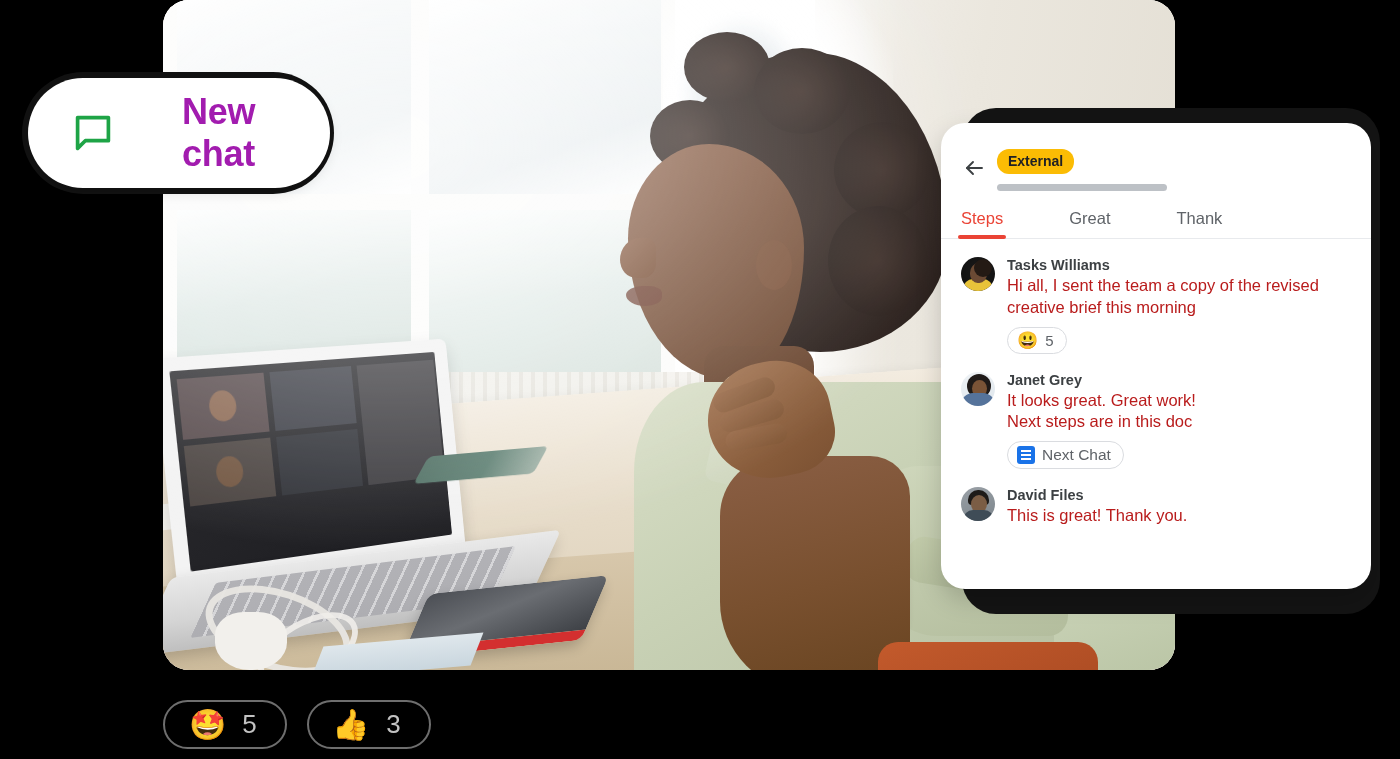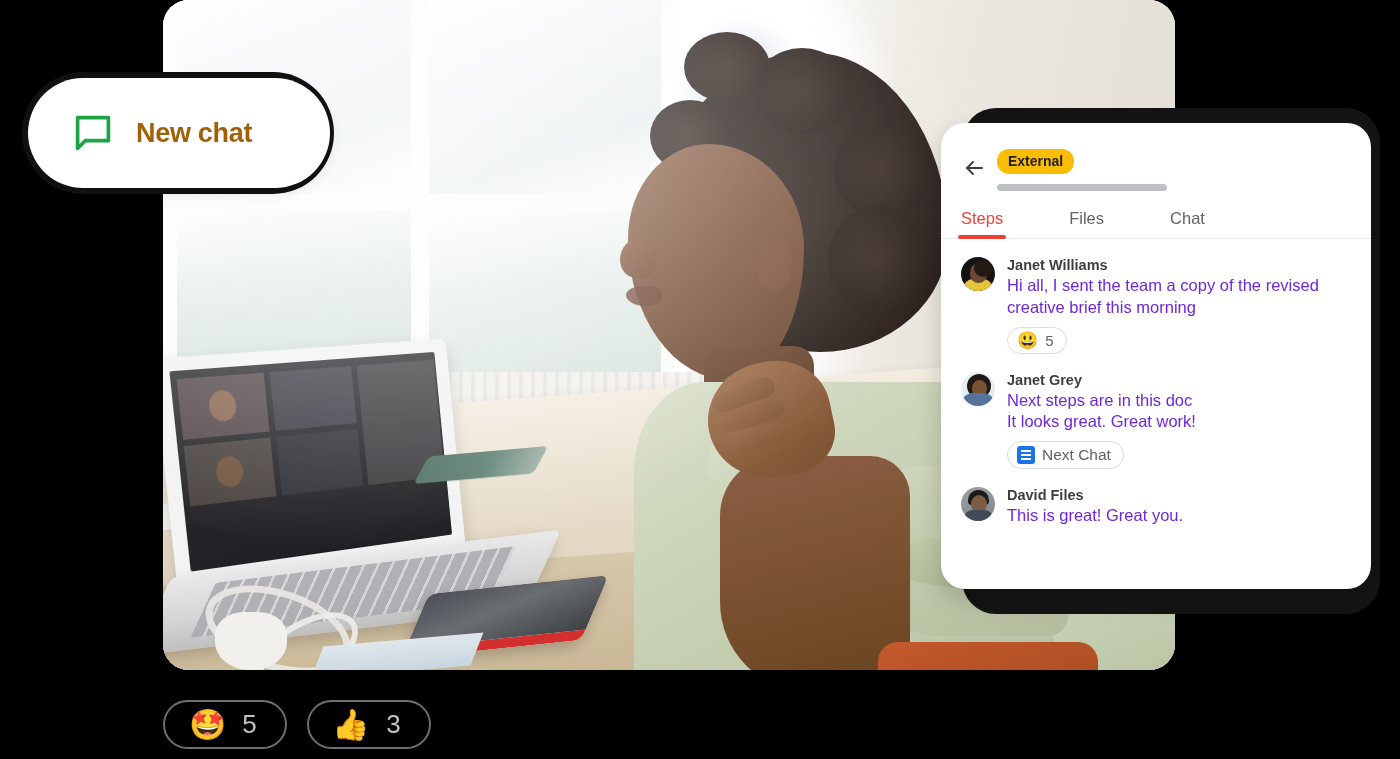--- a/index.html
+++ b/index.html
@@ -346,21 +346,21 @@
   .av-b .av-hair { position:absolute; left:6px; top:2px; width:24px; height:24px; border-radius:50%; background:#1f1a18; }
   .av-b .av-face { position:absolute; left:11px; top:8px; width:15px; height:17px; border-radius:50%; background:#7a5336; }
   .av-b .av-body { position:absolute; left:0px; bottom:0; width:34px; height:13px; background:#55739b; border-radius:12px 12px 0 0; }
   .av-c { background: linear-gradient(160deg,#9aa0a6,#7c858c); }
   .av-c .av-hair { position:absolute; left:7px; top:3px; width:21px; height:15px; border-radius:10px 10px 4px 4px; background:#1d1a18; }
   .av-c .av-face { position:absolute; left:10px; top:8px; width:16px; height:18px; border-radius:50%; background:#7b5d45; }
   .av-c .av-body { position:absolute; left:2px; bottom:0; width:31px; height:11px; background:#3f4c57; border-radius:10px 10px 0 0; }
 
   .msg-body { flex: 1 1 auto; min-width:0; }
   .sender { font-size: 14.5px; font-weight: 700; color:#3c4043; margin-bottom: 2px; }
-  .text { font-size: 16.5px; color:#6d28d9; line-height: 1.32; }
+  .text { font-size: 16.5px; color:#b91c1c; line-height: 1.32; }
   .chips { margin-top: 8px; display:flex; gap:8px; }
   .chip {
     display:inline-flex; align-items:center; gap:7px;
     border:1px solid #dadce0; border-radius:16px; padding: 4px 12px 4px 9px;
     background:#fff; cursor:pointer;
   }
   .chip .count { font-size:15px; color:#5f6368; }
   .chip .label { font-size:15.5px; color:#5f6368; }
   .emoji { font-size:17px; line-height:1; }
   .doc-ico {
@@ -376,21 +376,21 @@
     position:absolute; left: 22px; top: 72px; width: 312px; height: 122px;
     background:#121212; border-radius: 61px;
   }
   .newchat {
     position:absolute; left: 28px; top: 78px; width: 302px; height: 110px;
     background:#ffffff; border-radius: 55px;
     display:flex; align-items:center; padding-left: 44px; gap: 22px;
     box-shadow: 0 4px 14px rgba(0,0,0,.12);
   }
   .bubble-ico { width: 42px; height: 42px; flex:0 0 42px; }
-  .newchat-label { font-size: 27px; font-weight: 700; color:#a16207; letter-spacing:-.3px; }
+  .newchat-label { font-size: 36px; font-weight: 700; color:#a21caf; letter-spacing:-.3px;margin-left:46px; }
 
   
   .reactions {
     position:absolute; left: 163px; top: 700px; display:flex; gap: 20px;
   }
   .react-pill {
     display:flex; align-items:center; gap: 16px;
     border: 2px solid #6e6e6e; border-radius: 30px;
     padding: 7px 28px 7px 24px; background: transparent; cursor:pointer;
   }
@@ -510,72 +510,72 @@
       <div class="title-block">
         <div class="title-row">
           <div class="ext-badge">External</div>
         </div>
         <div class="subbar"></div>
       </div>
     </div>
 
     <div class="tabs">
       <div class="tab active">Steps</div>
-      <div class="tab">Files</div>
-      <div class="tab">Chat</div>
+      <div class="tab">Great</div>
+      <div class="tab">Thank</div>
     </div>
 
     <div class="messages">
 
       <div class="msg">
         <div class="avatar av-a">
           <span class="av-body"></span>
           <span class="av-face"></span>
           <span class="av-hair"></span>
         </div>
         <div class="msg-body">
-          <div class="sender">Janet Williams</div>
+          <div class="sender">Tasks Williams</div>
           <div class="text">Hi all, I sent the team a copy of the revised creative brief this morning</div>
           <div class="chips">
             <div class="chip">
               <span class="emoji">😃</span>
               <span class="count">5</span>
             </div>
           </div>
         </div>
       </div>
 
       <div class="msg">
         <div class="avatar av-b">
           <span class="av-hair"></span>
           <span class="av-face"></span>
           <span class="av-body"></span>
         </div>
         <div class="msg-body">
           <div class="sender">Janet Grey</div>
+          <div class="text">It looks great. Great work!</div>
           <div class="text">Next steps are in this doc</div>
-          <div class="text">It looks great. Great work!</div>
           <div class="chips">
             <div class="chip">
               <span class="doc-ico"></span>
               <span class="label">Next Chat</span>
             </div>
           </div>
         </div>
       </div>
 
       <div class="msg">
         <div class="avatar av-c">
           <span class="av-hair"></span>
           <span class="av-face"></span>
           <span class="av-body"></span>
         </div>
         <div class="msg-body">
           <div class="sender">David Files</div>
-          <div class="text">This is great! Great you.</div>
+          <div class="text">This is great! Thank you.</div>
         </div>
       </div>
 
     </div>
   </div>
 
   <div class="newchat-shadow"></div>
   <div class="newchat">
     <svg class="bubble-ico" viewBox="0 0 24 24">
       <path d="M3.2 3.2H20.8V16.4H7.6L3.2 20.8V3.2Z" fill="none" stroke="#1EA446" stroke-width="2.1" stroke-linejoin="round"></path>

